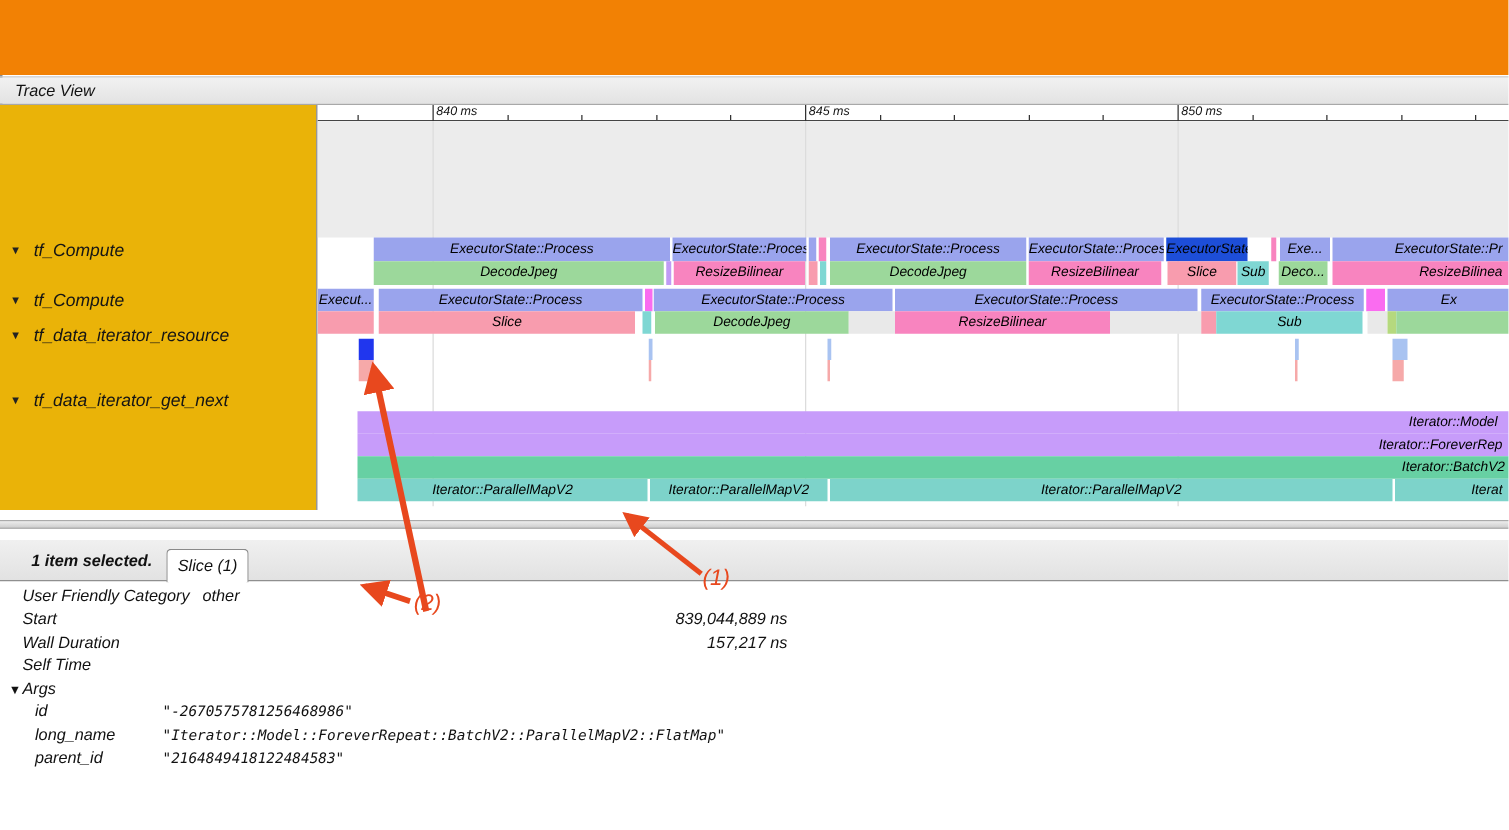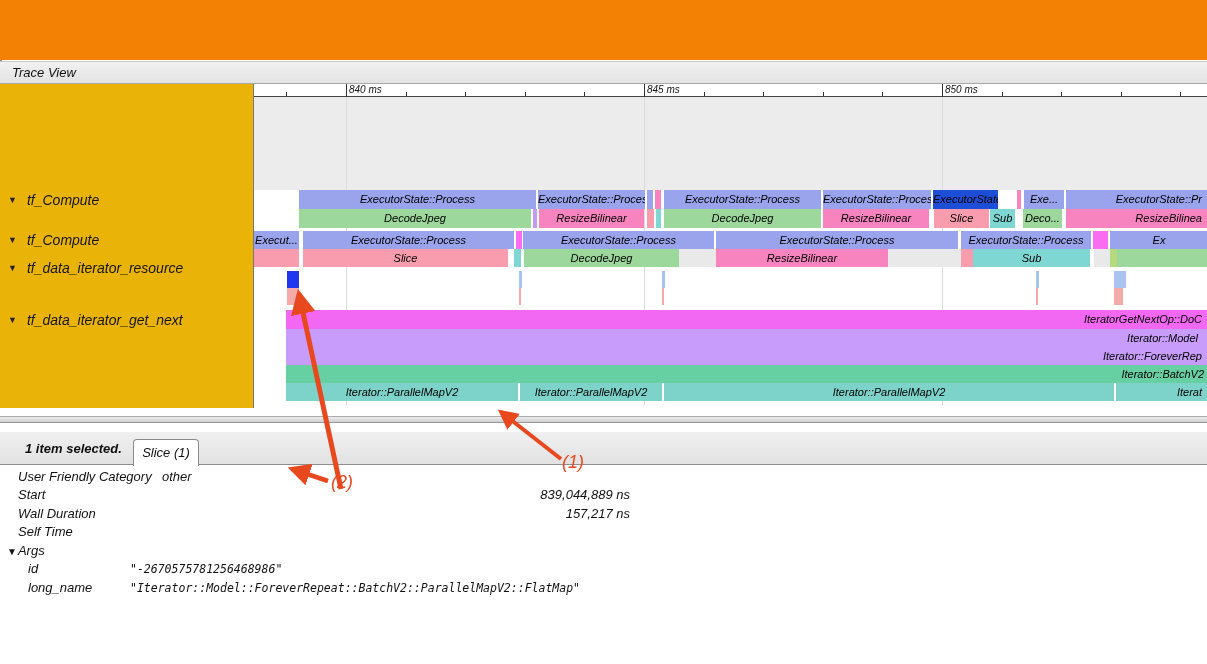--- a/index.html
+++ b/index.html
@@ -153,23 +153,20 @@
           <div class="bar" style="left: 782px; width: 3px; background: rgb(169, 195, 241); line-height: 17px;"></div>
           <div class="bar" style="left: 860px; width: 12px; background: rgb(169, 195, 241); line-height: 17px;"></div>
         </div>
         <div class="track-row" style="top: 191px; height: 17px;">
           <div class="bar" style="left: 33px; width: 12px; background: rgb(246, 169, 169); line-height: 17px;"></div>
           <div class="bar" style="left: 265px; width: 2px; background: rgb(246, 169, 169); line-height: 17px;"></div>
           <div class="bar" style="left: 408px; width: 2px; background: rgb(246, 169, 169); line-height: 17px;"></div>
           <div class="bar" style="left: 782px; width: 2px; background: rgb(246, 169, 169); line-height: 17px;"></div>
           <div class="bar" style="left: 860px; width: 9px; background: rgb(246, 169, 169); line-height: 17px;"></div>
         </div>
-        <div class="track-row" style="top: 213px; height: 19px;">
-          <div class="bar r" style="left: 32px; width: 922px; background: rgb(243, 104, 243); line-height: 19px;">IteratorGetNextOp::DoC</div>
-        </div>
         <div class="track-row" style="top: 232px; height: 18px;">
           <div class="bar r" style="left: 32px; width: 922px; background: rgb(199, 156, 250); line-height: 18px; padding-right: 10px;">Iterator::Model</div>
         </div>
         <div class="track-row" style="top: 250px; height: 18px;">
           <div class="bar r" style="left: 32px; width: 922px; background: rgb(199, 156, 250); line-height: 18px;">Iterator::ForeverRep</div>
         </div>
         <div class="track-row" style="top: 268px; height: 18px;">
           <div class="bar r" style="left: 32px; width: 922px; background: rgb(103, 208, 163); line-height: 18px; padding-right: 4px;">Iterator::BatchV2</div>
         </div>
         <div class="track-row" style="top: 286px; height: 18px;">
@@ -206,20 +203,24 @@
           <span class="lbl">Self Time</span>
         </div>
         <div class="args-head"><span class="tri">▼</span><span>Args</span></div>
         <div class="arg-row">
           <span class="key">id</span>
           <span class="aval">"-2670575781256468986"</span>
         </div>
         <div class="arg-row">
           <span class="key">long_name</span>
           <span class="aval">"Iterator::Model::ForeverRepeat::BatchV2::ParallelMapV2::FlatMap"</span>
+        </div>
+        <div class="arg-row">
+          <span class="key">parent_id</span>
+          <span class="aval">"2164849418122484583"</span>
         </div>
       </div>
   </div>
 
   <svg class="annot" width="1207" height="664" viewBox="0 0 1207 664">
     <defs>
       <marker id="ah" markerWidth="5" markerHeight="5" refX="4" refY="2.5" orient="auto">
         <path d="M0,0 L5,2.5 L0,5 Z" fill="#e8481e"></path>
       </marker>
     </defs>

